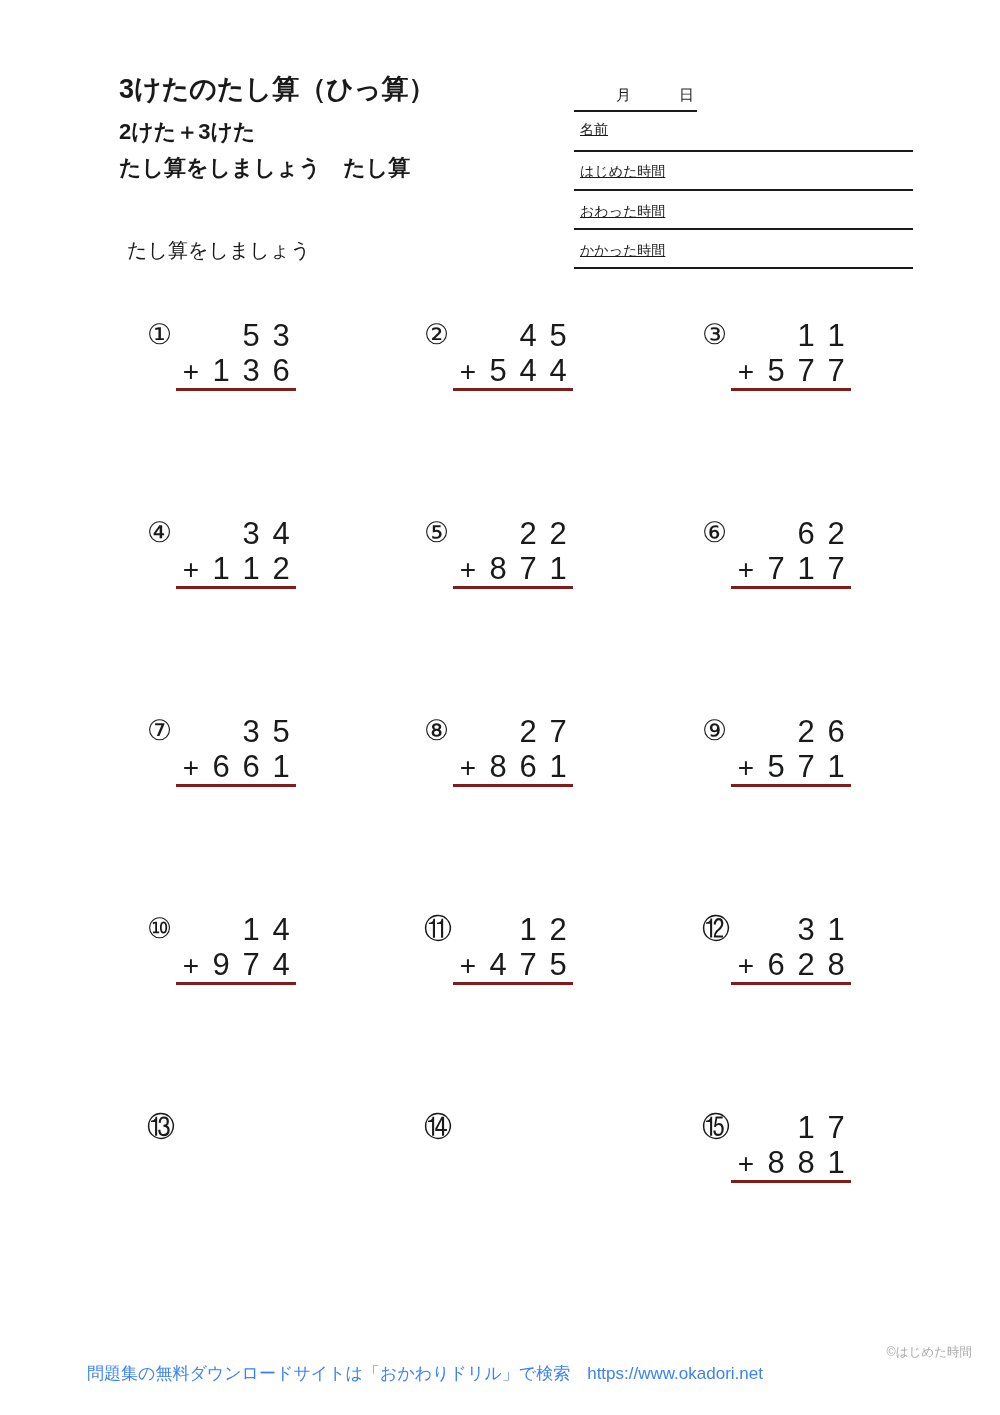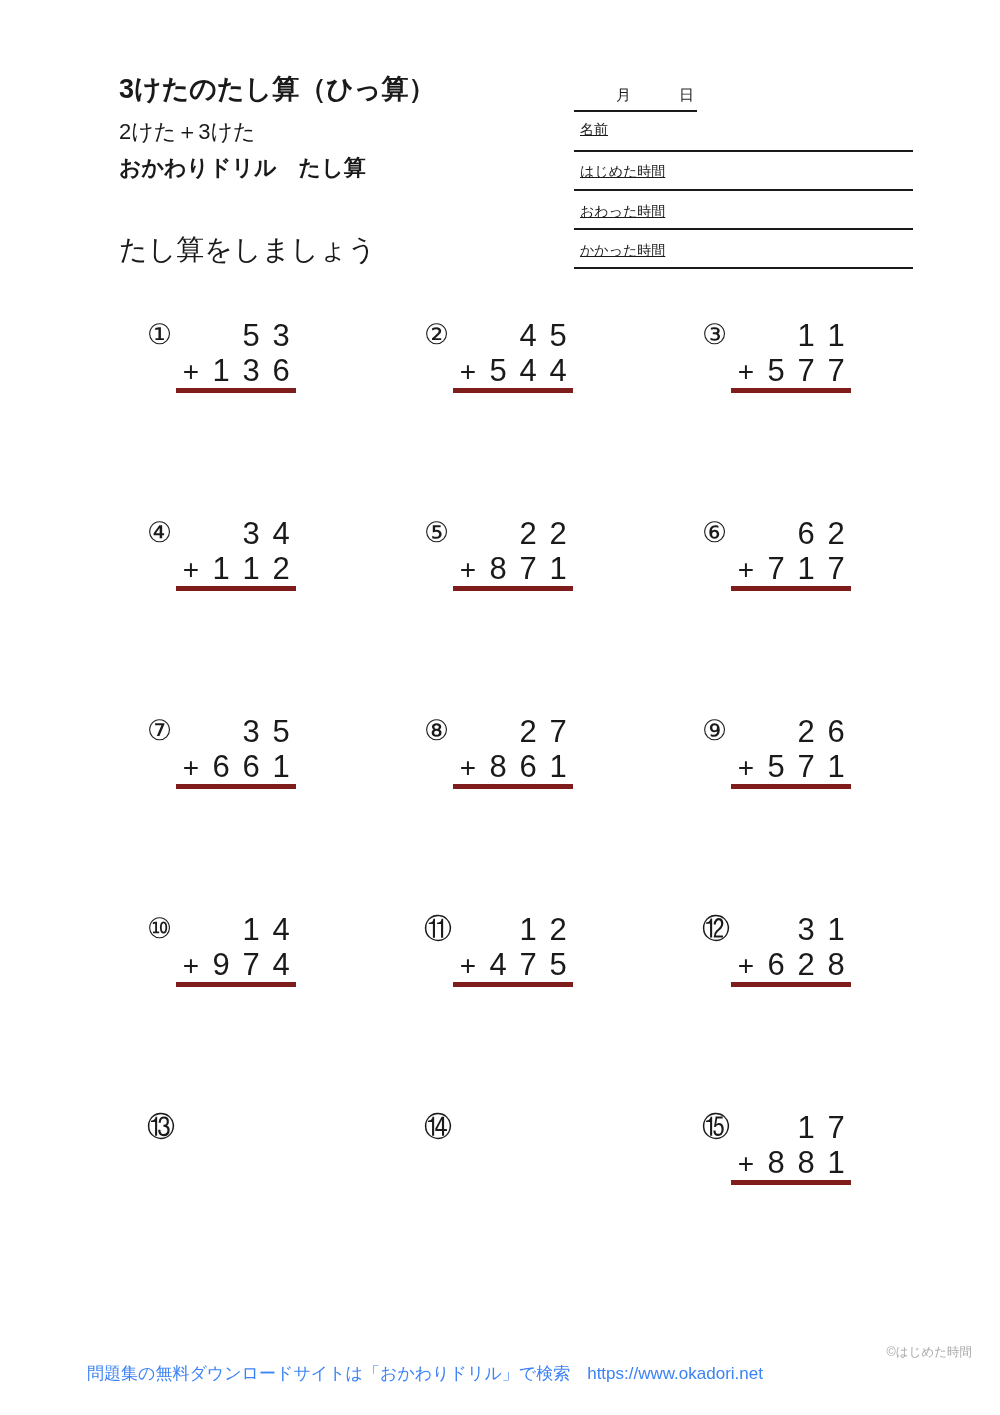--- a/index.html
+++ b/index.html
@@ -4,56 +4,56 @@
 <style>
   html,body { margin:0; padding:0; background:#ffffff; }
   .page {
     position:relative; width:1000px; height:1415px; background:#ffffff;
     font-family:"Liberation Sans","DejaVu Sans",sans-serif; color:#1a1a1a;
     overflow:hidden;
     margin-left:34px;
   }
   
   .title    { position:absolute; left:85px; top:72px;  font-size:27px; font-weight:700; line-height:34px; white-space:nowrap; }
-  .subtitle1{ position:absolute; left:85px; top:118px; font-size:22px; font-weight:400; line-height:28px; white-space:nowrap; }
+  .subtitle1{ position:absolute; left:85px; top:118px; font-size:22px; font-weight:700; line-height:28px; white-space:nowrap; }
   .subtitle2{ position:absolute; left:85px; top:154px; font-size:22px; font-weight:700; line-height:28px; white-space:nowrap; }
-  .instruction{ position:absolute; left:85px; top:236px; font-size:28px; font-weight:400; line-height:28px; white-space:nowrap; }
+  .instruction{ position:absolute; left:93px; top:236px; font-size:20px; font-weight:400; line-height:28px; white-space:nowrap; }
 
   
   .hdr-label { position:absolute; font-size:14px; font-weight:400; color:#1a1a1a; white-space:nowrap;text-decoration:underline; }
   .hline { position:absolute; background:#1a1a1a; height:2px; }
   .date-month { position:absolute; left:582px; top:86px; font-size:15px; }
   .date-day   { position:absolute; left:645px; top:86px; font-size:15px; }
 
   
   .problem { position:absolute; width:160px; height:80px; }
   .pnum {
     position:absolute; left:0; top:0; width:34px;
     font-family:"DejaVu Sans",sans-serif; font-size:28px; line-height:34px;
     color:#1a1a1a;
   }
-  .calc { position:absolute; left:29px; top:0; width:120px; height:70px; border-bottom:5px solid #7f1d1d; }
+  .calc { position:absolute; left:29px; top:0; width:120px; height:70px; border-bottom:3px solid #7f1d1d; }
   .row  { position:absolute; right:0; height:35px; line-height:35px; white-space:nowrap; text-align:right; }
   .row.top { top:0; }
   .row.bot { top:35px; }
   .digit, .plus { display:inline-block; width:30px; text-align:center; font-size:31px; color:#1a1a1a; }
   .plus { font-size:28px; }
 
   
   .footer-left  { position:absolute; left:53px;  top:1362px; font-size:17px; color:#3b82f6; white-space:nowrap; }
   .footer-right { position:absolute; right:62px; top:1344px; font-size:12.5px; color:#a9a9a9; white-space:nowrap; }
 </style>
 </head>
 <body>
 
 <div class="page">
 
   <div class="title">3けたのたし算（ひっ算）</div>
   <div class="subtitle1">2けた＋3けた</div>
-  <div class="subtitle2">おかわりドリル　たし算</div>
+  <div class="subtitle2">たし算をしましょう　たし算</div>
   <div class="instruction">たし算をしましょう</div>
 
   <span class="date-month">月</span>
   <span class="date-day">日</span>
   <div class="hline" style="left:540px; top:110px; width:123px;"></div>
 
   <div class="hdr-label" style="left:546px; top:121px;">名前</div>
   <div class="hline" style="left:540px; top:150px; width:339px;"></div>
 
   <div class="hdr-label" style="left:546px; top:163px;">はじめた時間</div>

